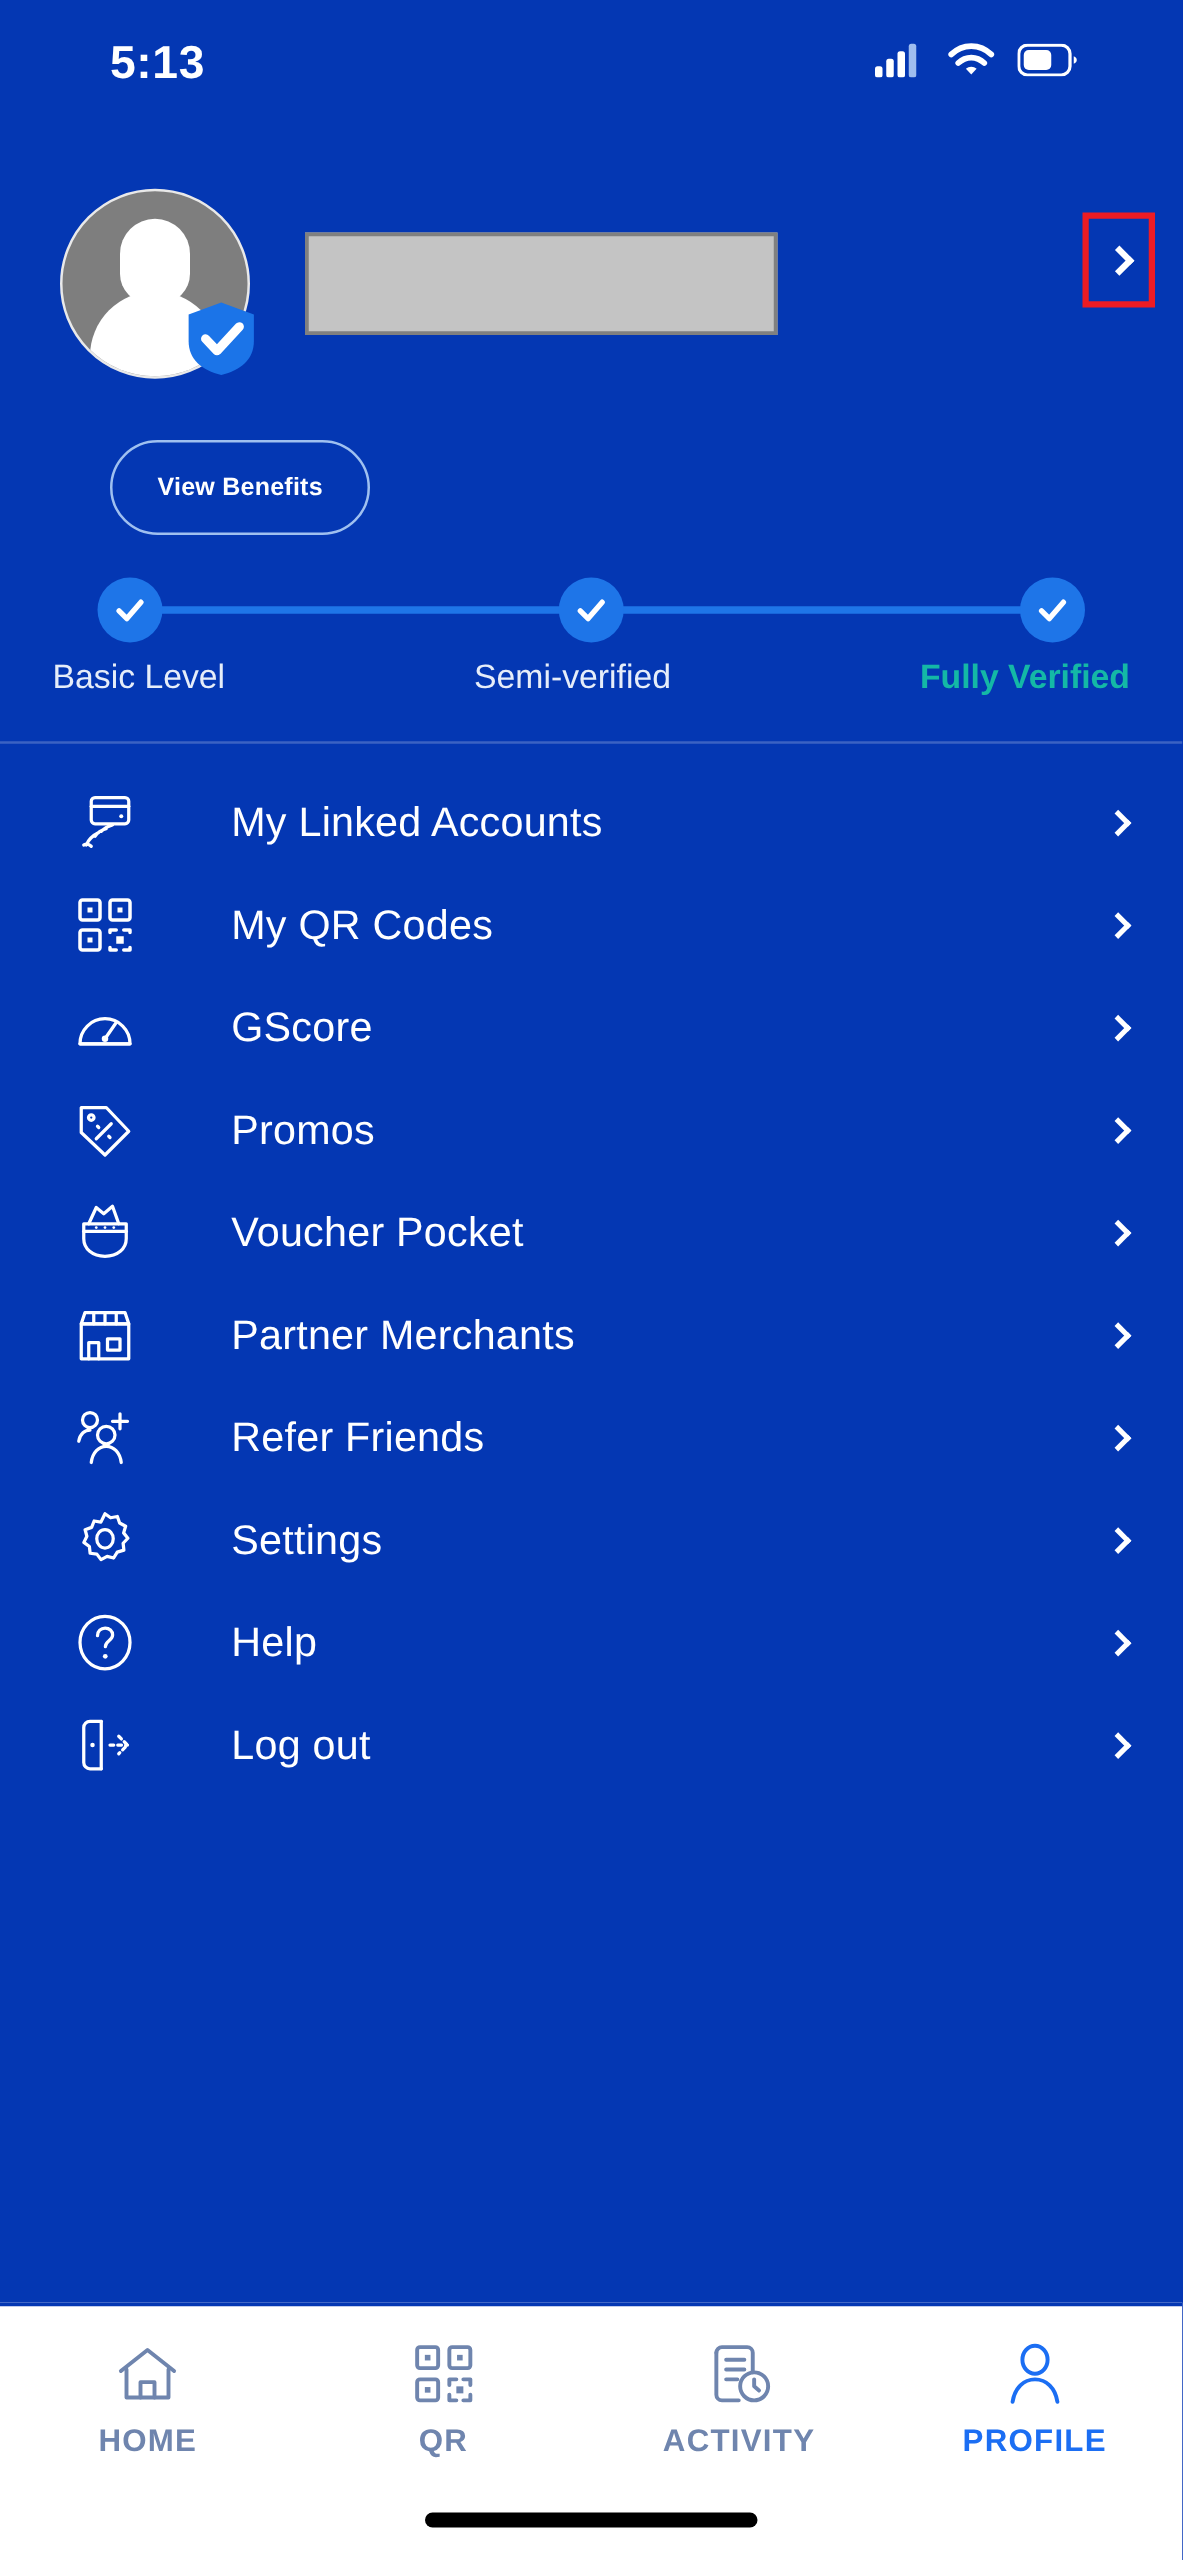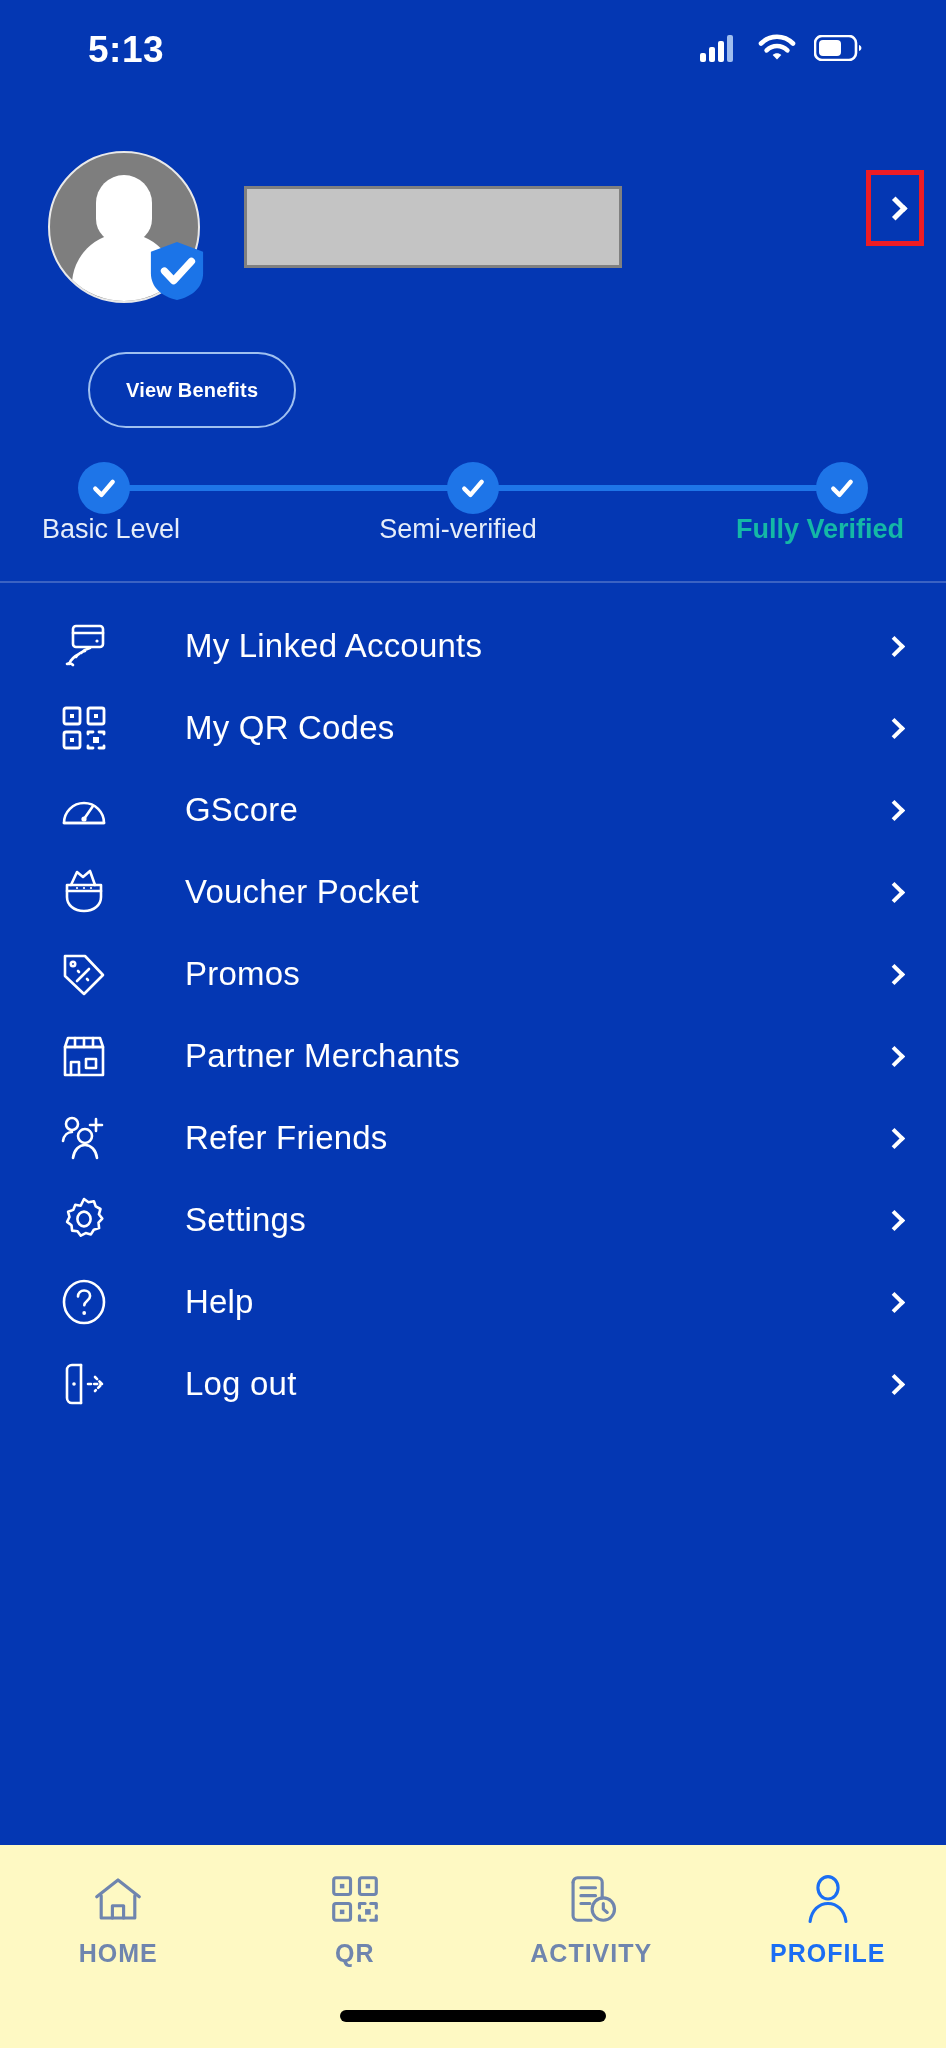--- a/index.html
+++ b/index.html
@@ -100,21 +100,21 @@
     width:52px; height:52px; border-radius:50%;
     background:#1E75E8;
     display:flex; align-items:center; justify-content:center;
   }
   .step-dot:nth-of-type(2){ left:62px; }
   .step-dot.s2 { left:50%; }
   .step-dot.s3 { left:calc(100% - 62px); }
   .check-svg { width:30px; height:30px; }
   .stepper-labels {
     display:flex; justify-content:space-between;
-    padding:0 0px;
+    margin-top:12px; padding:0 0px;
   }
   .step-label { color:#E6EDF9; font-size:27px; }
   .step-label.strong { color:#14b8a6; font-weight:700; }
   .step-label.s1 { text-align:left; flex:0 0 auto; }
   .step-label.s2 { text-align:center; flex:0 0 auto; }
   .step-label.s3 { text-align:right; flex:0 0 auto; }
 
   .divider {
     margin-top:36px;
     height:2px; width:100%;
@@ -155,21 +155,21 @@
     border-top:5px solid #FFFFFF;
     border-right:5px solid #FFFFFF;
     transform:rotate(45deg);
   }
   .chev.thin { border-width:4px; width:15px; height:15px; }
 
   
   .bottom-nav {
     flex:0 0 auto;
     height:206px;
-    background:#fef9c3;
+    background:#ffffff;
     border-top:3px solid #0437B3;
     display:flex; align-items:flex-start;
     padding-top:26px;
     position:relative;
   }
   .nav-item {
     flex:1 1 0;
     display:flex; flex-direction:column; align-items:center; gap:12px;
     cursor:pointer;
   }
@@ -325,43 +325,43 @@
       </span>
       <span class="menu-label">GScore</span>
       <span class="menu-chevron">
           <i class="chev thin"></i>
         </span>
     </div>
 
     <div class="menu-item">
       <span class="menu-icon">
         <svg viewBox="0 0 50 50" fill="none" stroke="#fff" stroke-width="2.6" stroke-linecap="round" stroke-linejoin="round">
+          <path d="M6 7h20l18 19-19 19L6 27V7z"></path>
+          <circle cx="14" cy="15" r="2.2"></circle>
+          <path d="M18 32l12-12M19 22l1 1M28 30l1 1"></path>
+        </svg>
+      </span>
+      <span class="menu-label">Promos</span>
+      <span class="menu-chevron">
+          <i class="chev thin"></i>
+        </span>
+    </div>
+
+    <div class="menu-item">
+      <span class="menu-icon">
+        <svg viewBox="0 0 50 50" fill="none" stroke="#fff" stroke-width="2.6" stroke-linecap="round" stroke-linejoin="round">
           <path d="M8 18h34v12c0 8-7 14-17 14S8 38 8 30V18z"></path>
           <path d="M8 24h34"></path>
           <path d="M12 18l6-13 6 5 7-6 5 14"></path>
           <circle cx="18" cy="21" r="1.1" fill="#fff" stroke="none"></circle>
           <circle cx="25" cy="21" r="1.1" fill="#fff" stroke="none"></circle>
           <circle cx="32" cy="21" r="1.1" fill="#fff" stroke="none"></circle>
         </svg>
       </span>
       <span class="menu-label">Voucher Pocket</span>
-      <span class="menu-chevron">
-          <i class="chev thin"></i>
-        </span>
-    </div>
-
-    <div class="menu-item">
-      <span class="menu-icon">
-        <svg viewBox="0 0 50 50" fill="none" stroke="#fff" stroke-width="2.6" stroke-linecap="round" stroke-linejoin="round">
-          <path d="M6 7h20l18 19-19 19L6 27V7z"></path>
-          <circle cx="14" cy="15" r="2.2"></circle>
-          <path d="M18 32l12-12M19 22l1 1M28 30l1 1"></path>
-        </svg>
-      </span>
-      <span class="menu-label">Promos</span>
       <span class="menu-chevron">
           <i class="chev thin"></i>
         </span>
     </div>
 
     <div class="menu-item">
       <span class="menu-icon">
         <svg viewBox="0 0 50 50" fill="none" stroke="#fff" stroke-width="2.6" stroke-linecap="round" stroke-linejoin="round">
           <path d="M6 16l3-9h32l3 9z"></path>
           <path d="M6 16h38v28H6z"></path>

